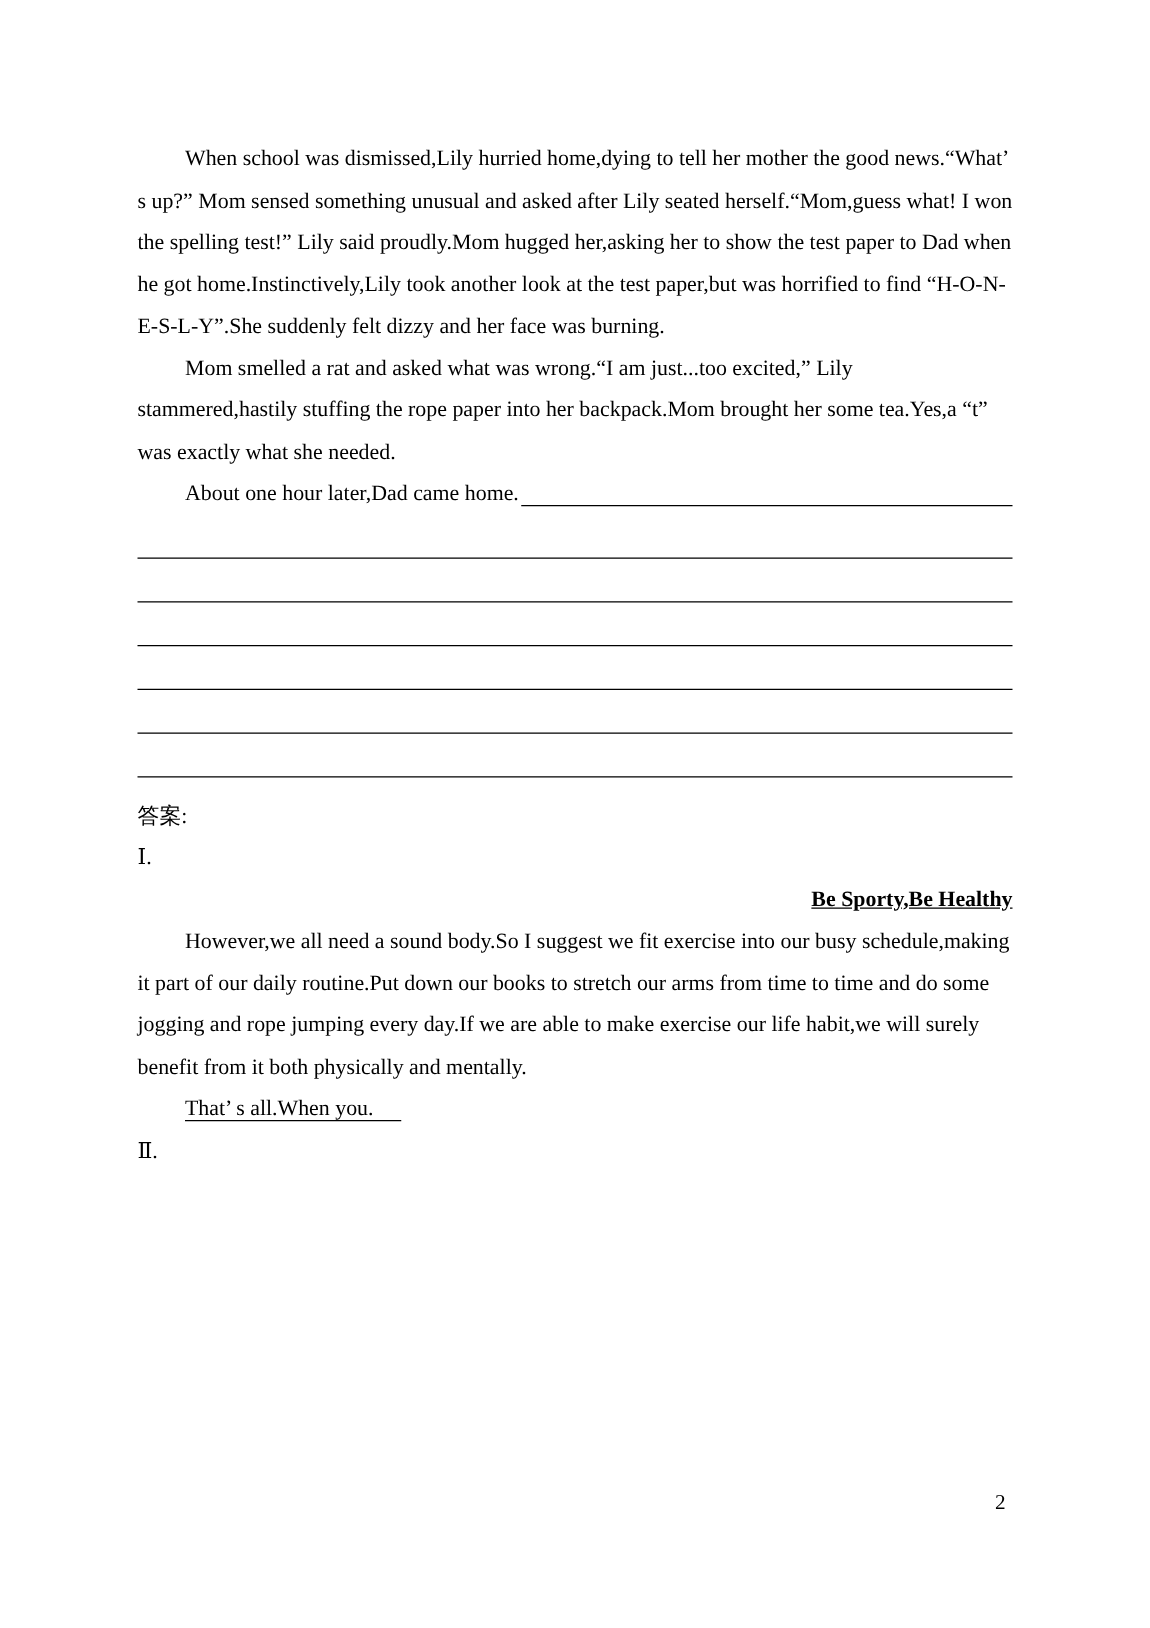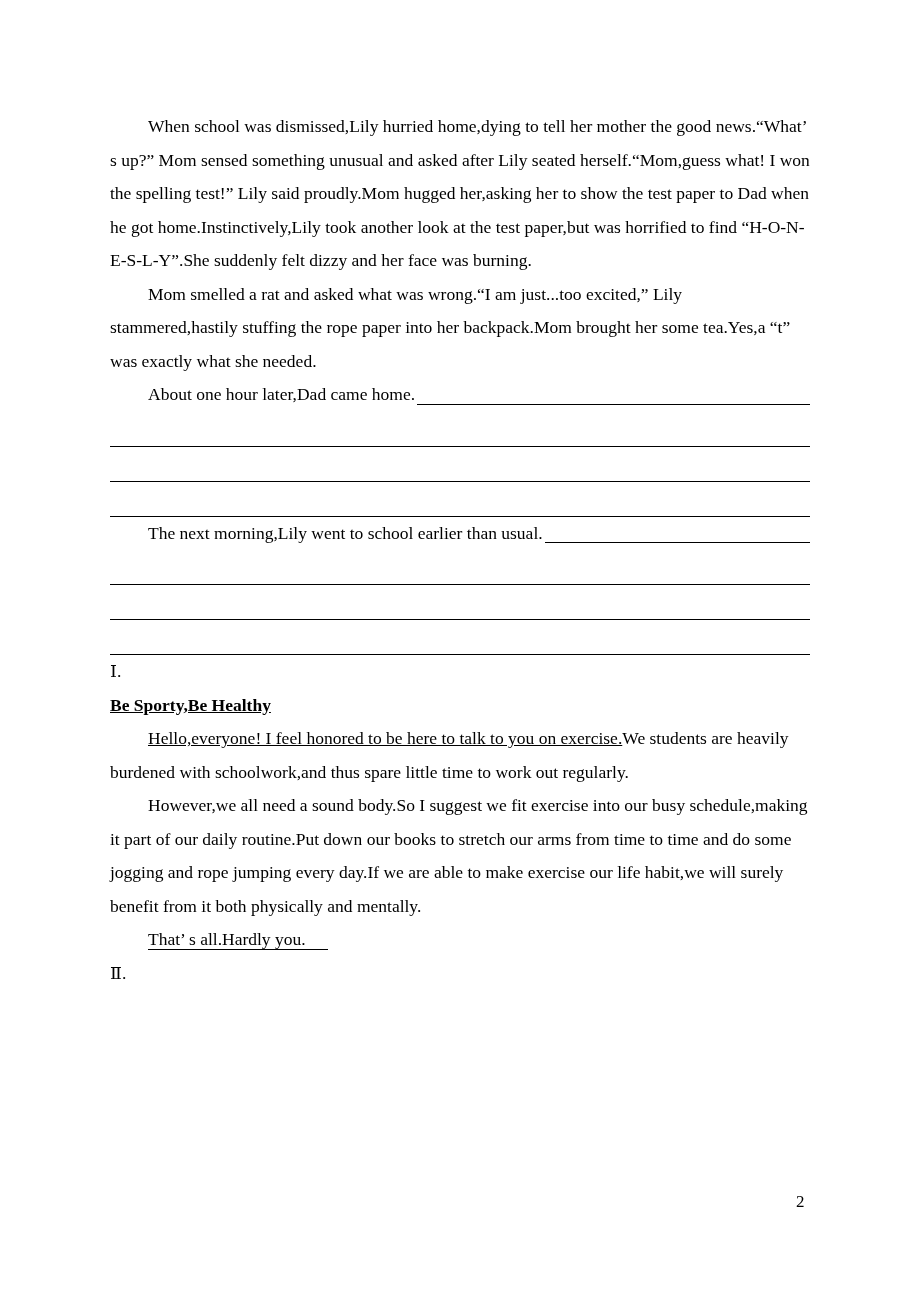--- a/index.html
+++ b/index.html
@@ -36,21 +36,21 @@
     border-bottom:1px solid #000;
     margin-bottom:7px;
     margin-left:2px;
   }
   .ruled {
     height:35px;
     border-bottom:1px solid #000;
   }
   .answers-label { margin-top:14px; }
   .essay-title {
-    text-align:left;
+    text-align:right;
     font-weight:bold;
     text-decoration:underline;
   }
   .u { text-decoration:underline; }
   .closing {
     text-decoration:none;
     border-bottom:1px solid #000;
     padding-right:22px;
   }
   .it { font-style:italic; }
@@ -72,38 +72,34 @@
 
 
     <div class="prompt-line">
       <span class="prompt-text">About one hour later,Dad came home.</span>
       <span class="fill"></span>
     </div>
     <div class="ruled"></div>
     <div class="ruled"></div>
     <div class="ruled"></div>
 
-    <div class="prompt-line">
-      <span class="prompt-text">The next morning,Lily went to school earlier than usual.</span>
-      <span class="fill"></span>
-    </div>
     <div class="ruled"></div>
     <div class="ruled"></div>
     <div class="ruled"></div>
 
+    <p class="para answers-label">答案:</p>
 
     <p class="para">Ⅰ.</p>
 
     <p class="para essay-title">Be Sporty,Be Healthy</p>
 
-    <p class="para indent"><span class="u">Hello,everyone! I feel honored to be here to talk to you on exercise.</span><span>We students are heavily burdened with schoolwork,and thus spare little time to work out regularly.</span></p>
 
     <p class="para indent">However,we all need a sound body.So I suggest we fit exercise into our busy schedule,making it part of our daily routine.Put down our books to stretch our arms from time to time and do some jogging and rope jumping every day.If we are able to make exercise our life habit,we will surely benefit from it both physically and mentally.</p>
 
-    <p class="para indent"><span class="closing">That’ s all.Hardly you.</span></p>
+    <p class="para indent"><span class="closing">That’ s all.When you.</span></p>
 
     <p class="para">Ⅱ.</p>
 
 
   </div>
 
   <div class="page-number">2</div>
 </div>
 
 </body></html>

